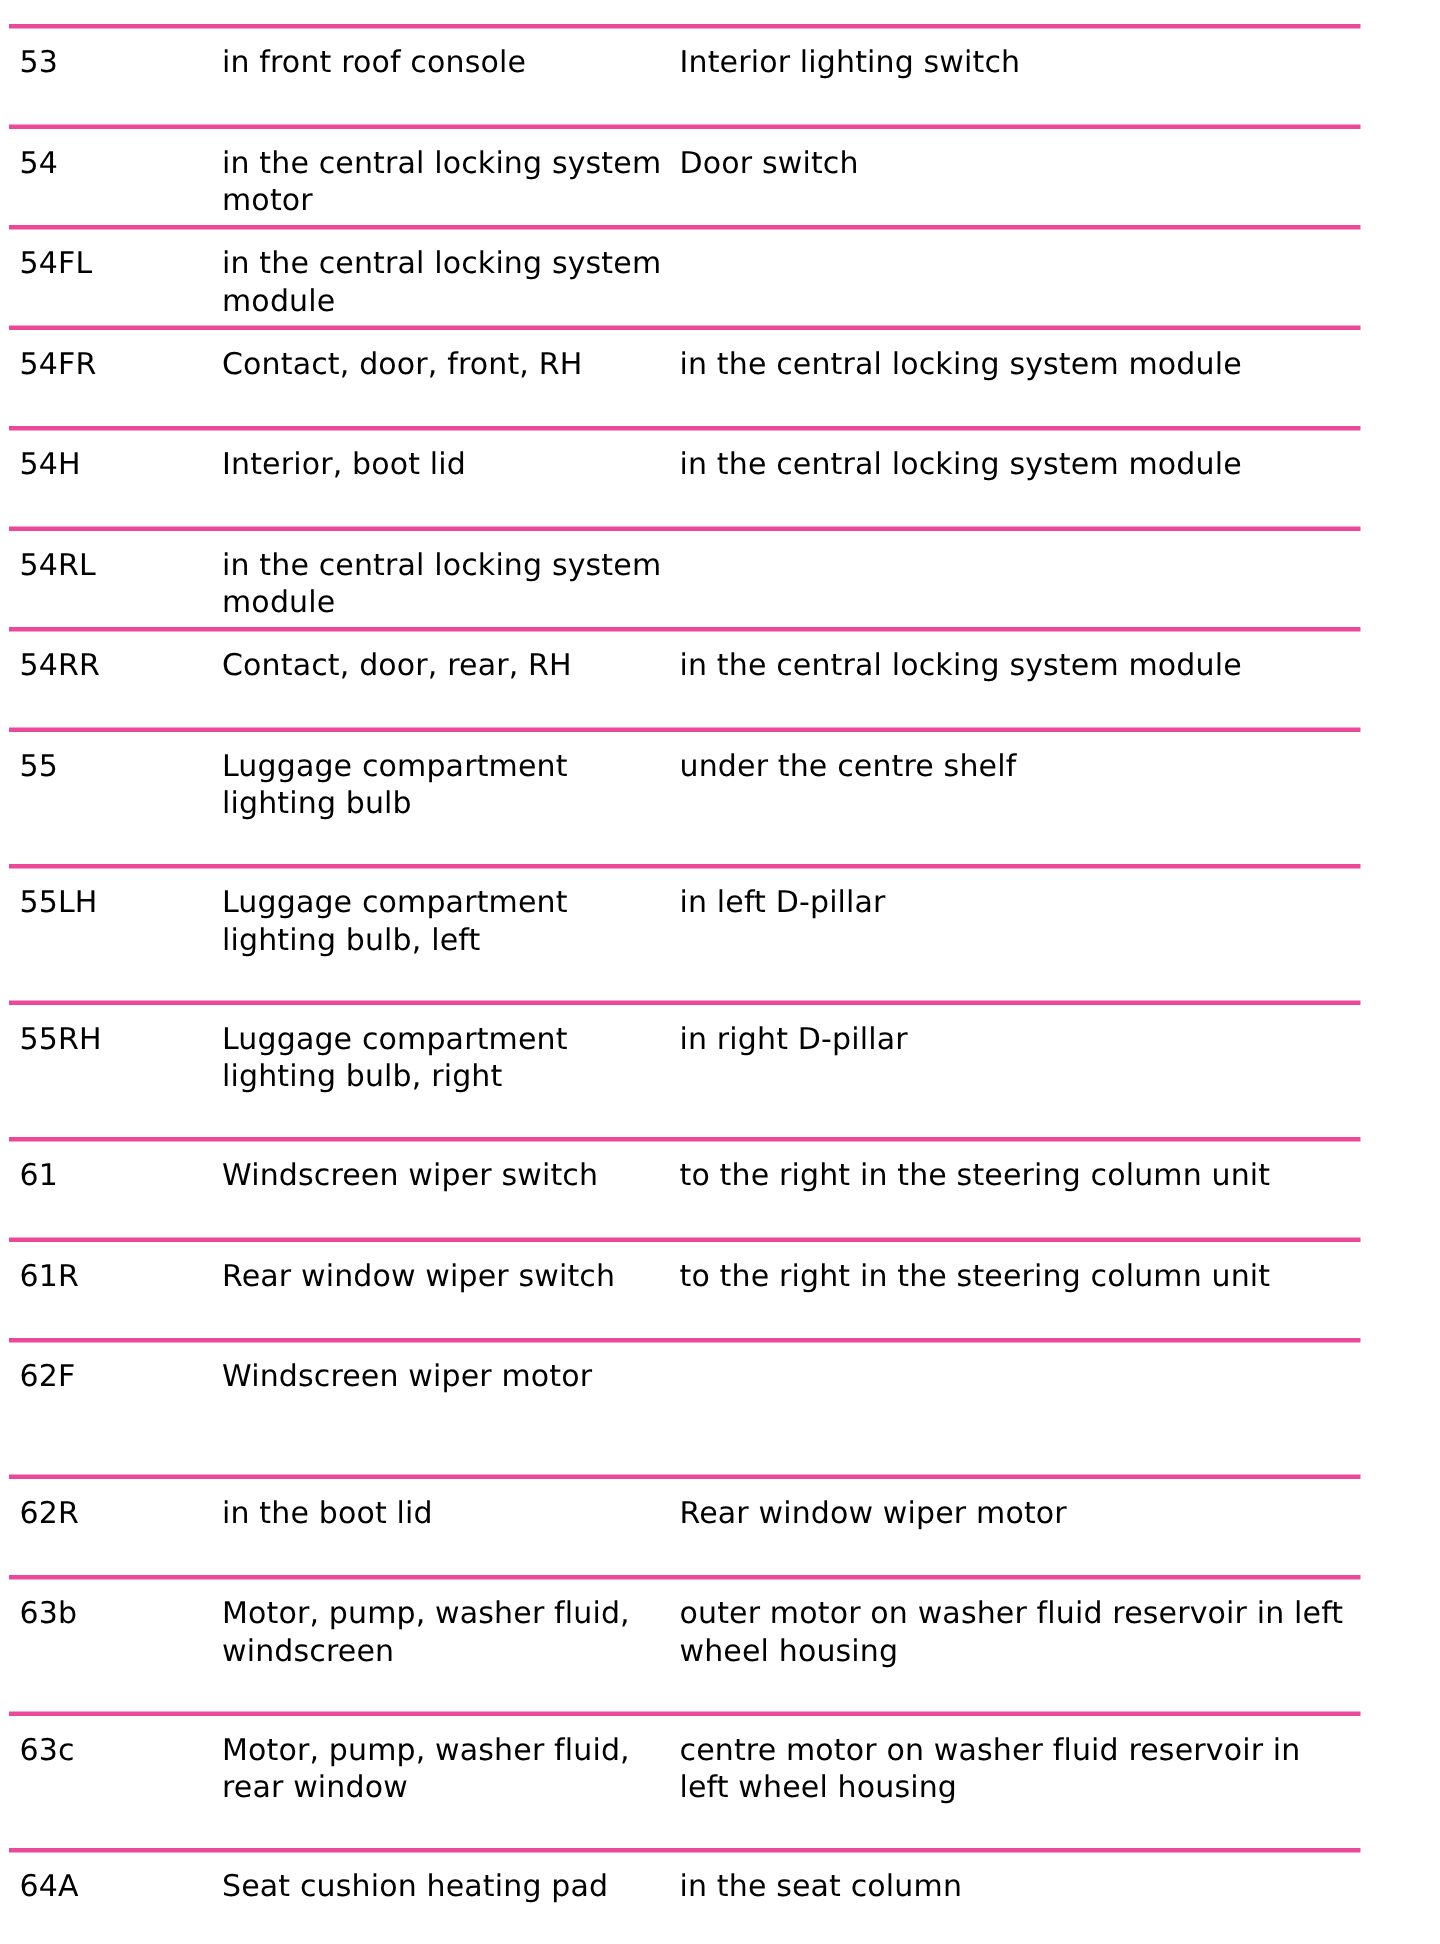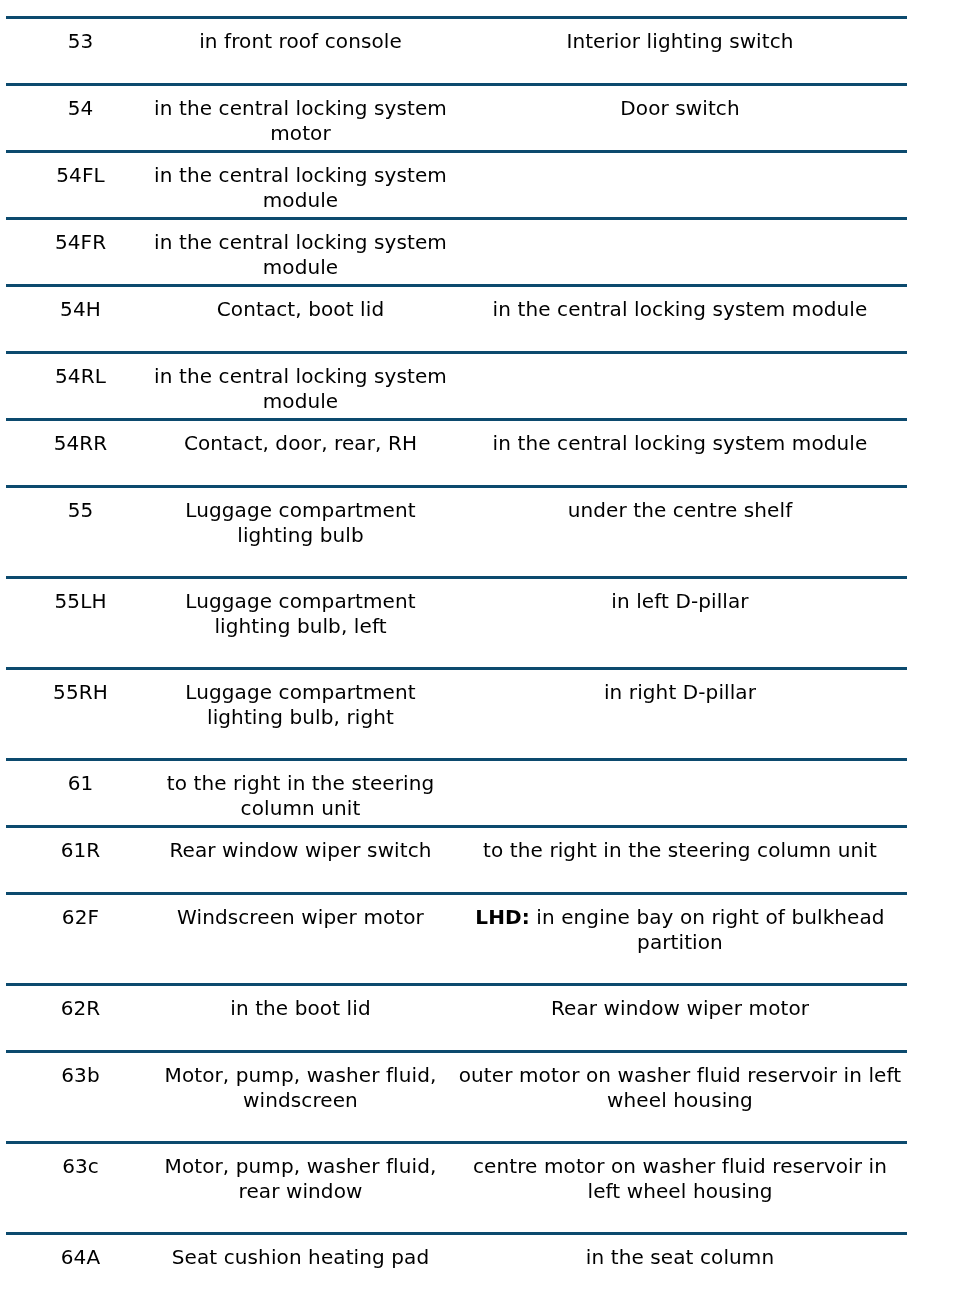--- a/index.html
+++ b/index.html
@@ -15,24 +15,23 @@
     position: relative;
   }
   .loc-table {
     position: absolute;
     left: 6px; top: 16px;
     width: 901px;
   }
   .row {
     display: grid;
     grid-template-columns: 142px 305px 454px;
-    border-top: 3px solid #0c4a6e;
+    border-top: 3px solid #ec4899;
     min-height: 67px;
     align-items: start;
-    text-align: center;
   }
   .row.tall { min-height: 91px; }
   .cell {
     padding-top: 10px;
     font-size: 20px;
     line-height: 25px;
     white-space: pre-line;
     letter-spacing: 0.1px;
   }
   .cell.code { padding-left: 7px; }
@@ -56,26 +55,27 @@
       <div class="cell name">Door switch</div>
     </div>
 
     <div class="row">
       <div class="cell code">54FL</div>
       <div class="cell loc">in the central locking system module</div>
     </div>
 
     <div class="row">
       <div class="cell code">54FR</div>
+      <div class="cell name">Contact, door, front, RH</div>
       <div class="cell loc">in the central locking system module</div>
     </div>
 
     <div class="row">
       <div class="cell code">54H</div>
-      <div class="cell name">Contact, boot lid</div>
+      <div class="cell name">Interior, boot lid</div>
       <div class="cell loc">in the central locking system module</div>
     </div>
 
     <div class="row">
       <div class="cell code">54RL</div>
       <div class="cell loc">in the central locking system module</div>
     </div>
 
     <div class="row">
       <div class="cell code">54RR</div>
@@ -99,34 +99,33 @@
 
     <div class="row tall">
       <div class="cell code">55RH</div>
       <div class="cell name">Luggage compartment
 lighting bulb, right</div>
       <div class="cell loc">in right D-pillar</div>
     </div>
 
     <div class="row">
       <div class="cell code">61</div>
+      <div class="cell name">Windscreen wiper switch</div>
       <div class="cell loc">to the right in the steering column unit</div>
     </div>
 
     <div class="row">
       <div class="cell code">61R</div>
       <div class="cell name">Rear window wiper switch</div>
       <div class="cell loc">to the right in the steering column unit</div>
     </div>
 
     <div class="row tall">
       <div class="cell code">62F</div>
       <div class="cell name">Windscreen wiper motor</div>
-      <div class="cell loc"><b>LHD:</b><span> in engine bay on right of bulkhead
-partition</span></div>
     </div>
 
     <div class="row">
       <div class="cell code">62R</div>
       <div class="cell loc">in the boot lid</div>
       <div class="cell name">Rear window wiper motor</div>
     </div>
 
     <div class="row tall">
       <div class="cell code">63b</div>

